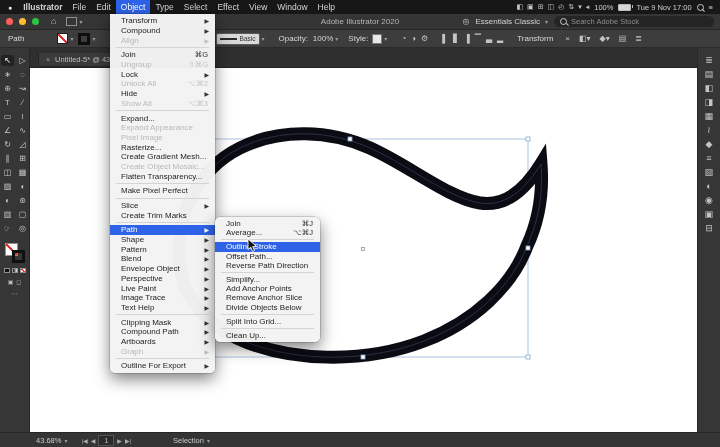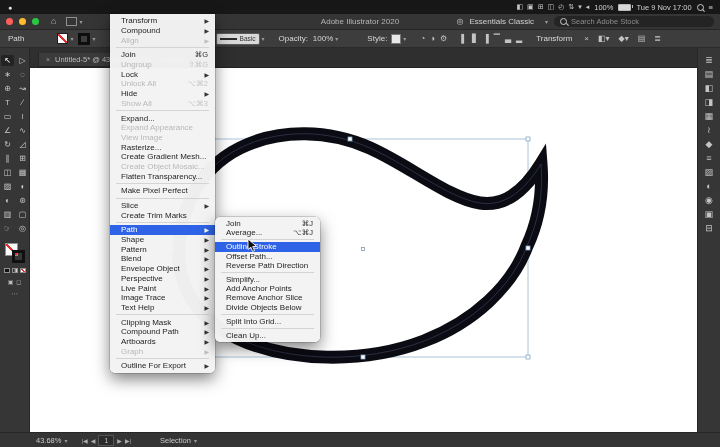--- a/index.html
+++ b/index.html
@@ -29,21 +29,21 @@
   .titlebar{position:absolute;left:0;top:14px;width:720px;height:16px;background:#353535;
             border-bottom:1px solid #262626;display:flex;align-items:center;z-index:30;box-sizing:border-box;}
   .traffic{width:7px;height:7px;border-radius:50%;margin-left:6px;flex:0 0 auto;}
   .tl-red{background:#ff5f57;}.tl-yellow{background:#febc2e;}.tl-green{background:#2ac840;}
   .home-icon{color:#c9c9c9;font-size:9px;margin-left:12px;line-height:1;}
   .doc-switch{display:flex;align-items:center;gap:2px;margin-left:10px;color:#bdbdbd;font-size:7px;}
   .doc-switch .box{width:9px;height:7px;border:1px solid #8f8f8f;}
   .tb-title{position:absolute;left:50%;transform:translateX(-50%);font-size:8px;color:#b5b5b5;white-space:nowrap;}
   .tb-right{margin-left:auto;display:flex;align-items:center;gap:6px;padding-right:6px;}
   .ws-icon{color:#c9c9c9;font-size:8px;}
-  .workspace{font-size:8px;color:#d2d2d2;display:flex;align-items:center;gap:11px;white-space:nowrap;}
+  .workspace{font-size:8px;color:#d2d2d2;display:flex;align-items:center;gap:5px;white-space:nowrap;}
   .searchbox{width:148px;height:11px;background:#242424;border-radius:6px;color:#8d8d8d;font-size:7.5px;
              display:flex;align-items:center;padding:0 6px;gap:4px;}
   .caret{font-size:6px;color:#9a9a9a;}
 
   
   .controlbar{position:absolute;left:0;top:30px;width:720px;height:18px;background:#3d3d3d;
               border-bottom:1px solid #2a2a2a;display:flex;align-items:center;font-size:8px;
               color:#d6d6d6;z-index:30;box-sizing:border-box;white-space:nowrap;}
   .cb-label{color:#d8d8d8;}
   .sw{width:11px;height:11px;background:#fdfdfd;border:1px solid #1e1e1e;position:relative;display:inline-block;box-sizing:border-box;}
@@ -98,21 +98,21 @@
   #artsvg{position:absolute;left:0;top:0;width:720px;height:447px;z-index:3;pointer-events:none;}
 
   
   .statusbar{position:absolute;left:0;bottom:0;width:720px;height:15px;background:#353535;
              border-top:1px solid #272727;display:flex;align-items:center;font-size:7.5px;
              color:#c9c9c9;z-index:6;box-sizing:border-box;}
   .sb-zoom{margin-left:36px;display:flex;align-items:center;gap:3px;}
   .sb-nav{margin-left:14px;display:flex;align-items:center;gap:3px;font-size:6px;color:#adadad;}
   .sb-nav .abox{width:14px;height:9px;background:#2b2b2b;border:1px solid #555;font-size:6.5px;
                 color:#ccc;display:flex;align-items:center;justify-content:center;}
-  .sb-tool{margin-left:29px;display:flex;align-items:center;gap:3px;}
+  .sb-tool{margin-left:42px;display:flex;align-items:center;gap:3px;}
 
   
   .menu{position:absolute;left:110px;top:14px;width:105px;background:rgba(243,243,243,0.98);
         border-radius:0 0 5px 5px;box-shadow:0 6px 16px rgba(0,0,0,0.5),0 0 0 0.5px rgba(0,0,0,0.28);
         padding:2px 0;z-index:50;font-size:8px;color:#1d1d1d;box-sizing:border-box;}
   .submenu{left:215px;top:217px;border-radius:5px;z-index:51;}
   .menu-item{height:9.7px;display:flex;align-items:center;justify-content:space-between;
              padding:0 7px 0 11px;white-space:nowrap;}
   .submenu .menu-item{height:9.2px;justify-content:space-between;}
   .menu-item .shortcut{color:#2f2f2f;font-size:7.5px;}
@@ -141,20 +141,32 @@
     <rect x="526" y="246" width="4" height="4" fill="#fff" stroke="#86a9c9" stroke-width="0.8"></rect>
     <rect x="526" y="355" width="4" height="4" fill="#fff" stroke="#86a9c9" stroke-width="0.8"></rect>
     <rect x="361" y="355" width="4" height="4" fill="#fff" stroke="#86a9c9" stroke-width="0.8"></rect>
     <rect x="170" y="355" width="4" height="4" fill="#fff" stroke="#86a9c9" stroke-width="0.8"></rect>
     <rect x="170" y="246" width="4" height="4" fill="#fff" stroke="#86a9c9" stroke-width="0.8"></rect>
     <rect x="361.5" y="247.5" width="3" height="3" fill="none" stroke="#8899aa" stroke-width="0.8"></rect>
   </svg>
 
 <div class="menubar">
   <span class="mb-apple">●</span>
+  <div class="mb-left" id="menubar-items">
+      <span class="mb-item first">Illustrator</span>
+      <span class="mb-item">File</span>
+      <span class="mb-item">Edit</span>
+      <span class="mb-item active">Object</span>
+      <span class="mb-item">Type</span>
+      <span class="mb-item">Select</span>
+      <span class="mb-item">Effect</span>
+      <span class="mb-item">View</span>
+      <span class="mb-item">Window</span>
+      <span class="mb-item">Help</span>
+    </div>
   <div class="mb-right">
     <div class="mb-icons" id="menubar-status-icons">
         <span>◧</span>
         <span>▣</span>
         <span>⊞</span>
         <span>◫</span>
         <span>◴</span>
         <span>⇅</span>
         <span>▾</span>
         <span>◂</span>
@@ -205,21 +217,21 @@
       <span class="line"></span>
       <span class="brush-name">Basic</span>
     </span>
     <span class="caret">▾</span>
   </span>
   <span class="cb-label" style="margin-left:14px;">Opacity:</span>
   <span class="cb-group" style="margin-left:5px;">
     <span>100%</span>
     <span class="caret">▾</span>
   </span>
-  <span class="cb-label" style="margin-left:29px;">Style:</span>
+  <span class="cb-label" style="margin-left:10px;">Style:</span>
   <span class="cb-group" style="margin-left:4px;">
     <span class="sw" style="width:10px;height:10px;background:#e8e8e8;border-color:#777;"></span>
     <span class="caret">▾</span>
   </span>
   <span class="cb-align" style="margin-left:14px;" id="cb-mid-icons">
       <span class="cb-icon">◔</span>
       <span class="cb-icon">◑</span>
       <span class="cb-icon">⚙</span>
     </span>
   <span class="cb-align" style="margin-left:14px;" id="cb-align-icons">
@@ -365,21 +377,21 @@
       <span class="shortcut">⌥⌘3</span>
     </div>
     <div class="menu-divider"></div>
     <div class="menu-item">
       <span>Expand...</span>
     </div>
     <div class="menu-item disabled">
       <span>Expand Appearance</span>
     </div>
     <div class="menu-item disabled">
-      <span>View Image</span>
+      <span>Pixel Image</span>
     </div>
     <div class="menu-item">
       <span>Rasterize...</span>
     </div>
     <div class="menu-item">
       <span>Create Gradient Mesh...</span>
     </div>
     <div class="menu-item disabled">
       <span>Create Object Mosaic...</span>
     </div>

